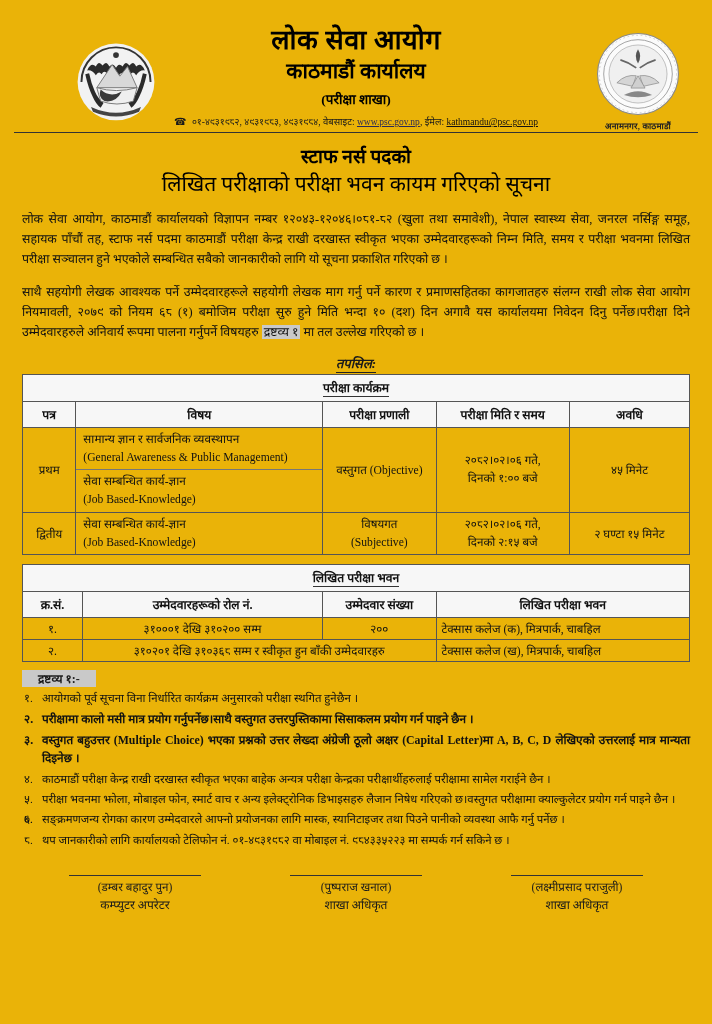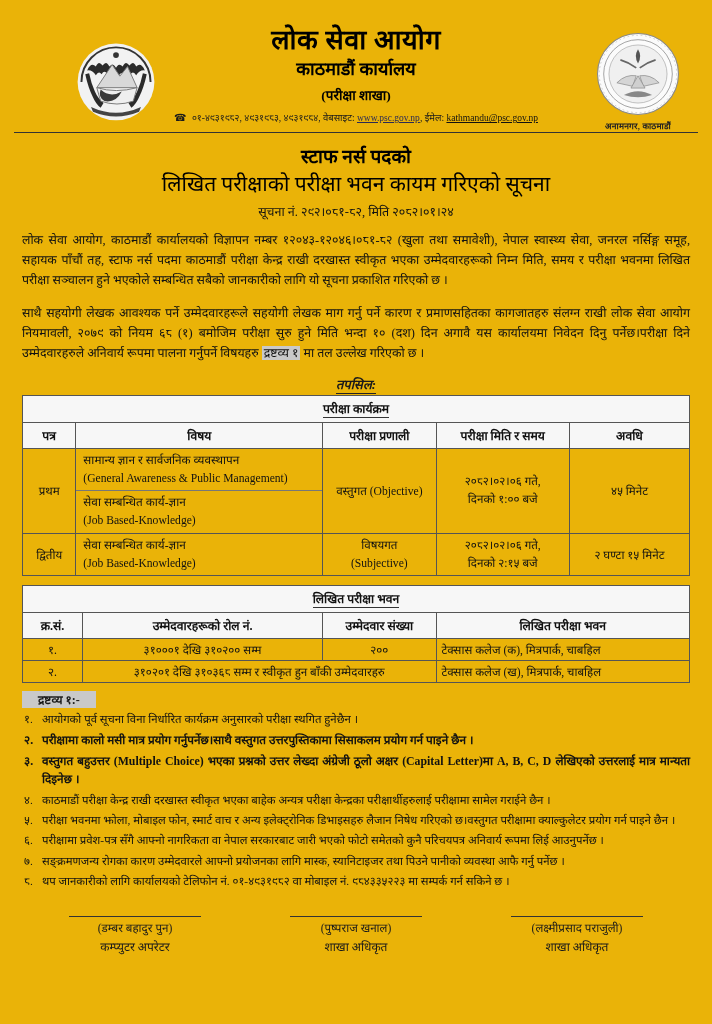--- a/index.html
+++ b/index.html
@@ -53,21 +53,21 @@
     padding-top: 6px;
   }
   .org-name {
     font-size: 27px;
     font-weight: bold;
     letter-spacing: 0.5px;
     line-height: 1.22;
     color: #000;
   }
   .org-office {
-    font-size: 18px;
+    font-size: 21px;
     font-weight: bold;
     line-height: 1.3;
     margin-top: 1px;
     color: #000;
   }
   .org-branch {
     font-size: 13.5px;
     font-weight: bold;
     margin-top: 5px;
     color: #000;
@@ -281,21 +281,20 @@
       </svg>
       <div class="seal-caption">अनामनगर, काठमाडौं</div>
     </div>
   </div>
 
   <hr class="header-rule">
 
   <div class="title-block">
     <div class="title-line-1">स्टाफ नर्स पदको</div>
     <div class="title-line-2">लिखित परीक्षाको परीक्षा भवन कायम गरिएको सूचना</div>
-    <div class="notice-meta">सूचना नं. २९२।०८१-८२, मिति २०८२।०१।२४</div>
   </div>
 
   <div class="body-wrap">
     <p class="para first">लोक सेवा आयोग, काठमाडौं कार्यालयको विज्ञापन नम्बर १२०४३-१२०४६।०८१-८२ (खुला तथा समावेशी), नेपाल स्वास्थ्य सेवा, जनरल नर्सिङ्ग समूह, सहायक पाँचौं तह, स्टाफ नर्स पदमा काठमाडौं परीक्षा केन्द्र राखी दरखास्त स्वीकृत भएका उम्मेदवारहरूको निम्न मिति, समय र परीक्षा भवनमा लिखित परीक्षा सञ्चालन हुने भएकोले सम्बन्धित सबैको जानकारीको लागि यो सूचना प्रकाशित गरिएको छ ।</p>
     <p class="para"><span>साथै सहयोगी लेखक आवश्यक पर्ने उम्मेदवारहरूले सहयोगी लेखक माग गर्नु पर्ने कारण र प्रमाणसहितका कागजातहरु संलग्न राखी लोक सेवा आयोग नियमावली, २०७९ को नियम ६८ (१) बमोजिम परीक्षा सुरु हुने मिति भन्दा १० (दश) दिन अगावै यस कार्यालयमा निवेदन दिनु पर्नेछ।परीक्षा दिने उम्मेदवारहरुले अनिवार्य रूपमा पालना गर्नुपर्ने विषयहरु </span><span class="hl">द्रष्टव्य १</span><span> मा तल उल्लेख गरिएको छ ।</span></p>
   </div>
 
   <div class="tapsil"><span>तपसिल:</span></div>
 
   <div class="tbl-wrap">
@@ -400,21 +399,21 @@
   </div>
 
   <div class="notes-wrap">
     <div class="notes-head">द्रष्टव्य १:-</div>
     <ol class="notes">
       <li><span class="num">१.</span><span>आयोगको पूर्व सूचना विना निर्धारित कार्यक्रम अनुसारको परीक्षा स्थगित हुनेछैन ।</span></li>
       <li class="bold"><span class="num">२.</span><span>परीक्षामा कालो मसी मात्र प्रयोग गर्नुपर्नेछ।साथै वस्तुगत उत्तरपुस्तिकामा सिसाकलम प्रयोग गर्न पाइने छैन ।</span></li>
       <li class="bold"><span class="num">३.</span><span>वस्तुगत बहुउत्तर (Multiple Choice) भएका प्रश्नको उत्तर लेख्दा अंग्रेजी ठूलो अक्षर (Capital Letter)मा A, B, C, D लेखिएको उत्तरलाई मात्र मान्यता दिइनेछ ।</span></li>
       <li><span class="num">४.</span><span>काठमाडौं परीक्षा केन्द्र राखी दरखास्त स्वीकृत भएका बाहेक अन्यत्र परीक्षा केन्द्रका परीक्षार्थीहरुलाई परीक्षामा सामेल गराईने छैन ।</span></li>
       <li><span class="num">५.</span><span>परीक्षा भवनमा झोला, मोबाइल फोन, स्मार्ट वाच र अन्य इलेक्ट्रोनिक डिभाइसहरु लैजान निषेध गरिएको छ।वस्तुगत परीक्षामा क्याल्कुलेटर प्रयोग गर्न पाइने छैन ।</span></li>
-      <li><span class="num">६.</span><span>परीक्षामा प्रवेश-पत्र सँगै आफ्नो नागरिकता वा नेपाल सरकारबाट जारी भएको फोटो समेतको कुनै परिचयपत्र अनिवार्य रूपमा लिई आउनुपर्नेछ ।</span></li>
+      <li><span class="num">६.</span></li>
       <li><span class="num">७.</span><span>सङ्क्रमणजन्य रोगका कारण उम्मेदवारले आफ्नो प्रयोजनका लागि मास्क, स्यानिटाइजर तथा पिउने पानीको व्यवस्था आफै गर्नु पर्नेछ ।</span></li>
       <li><span class="num">८.</span><span>थप जानकारीको लागि कार्यालयको टेलिफोन नं. ०१-४९३१९८२ वा मोबाइल नं. ९८४३३५२२३ मा सम्पर्क गर्न सकिने छ ।</span></li>
     </ol>
   </div>
 
   <div class="signatures">
     <div class="sig">
       <div class="sig-rule"></div>
       <div class="sig-name">(डम्बर बहादुर पुन)</div>
       <div class="sig-title">कम्प्युटर अपरेटर</div>

